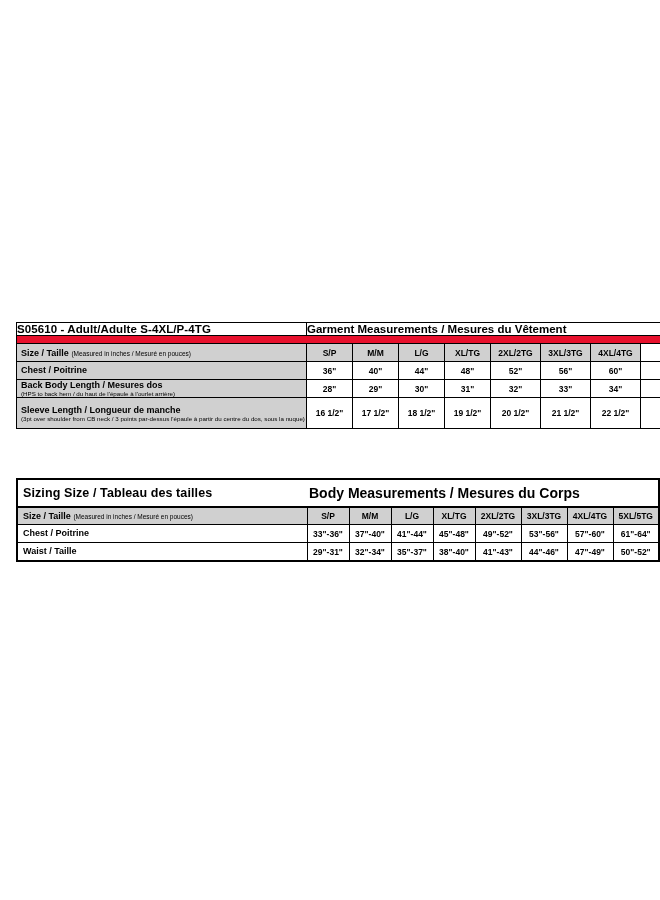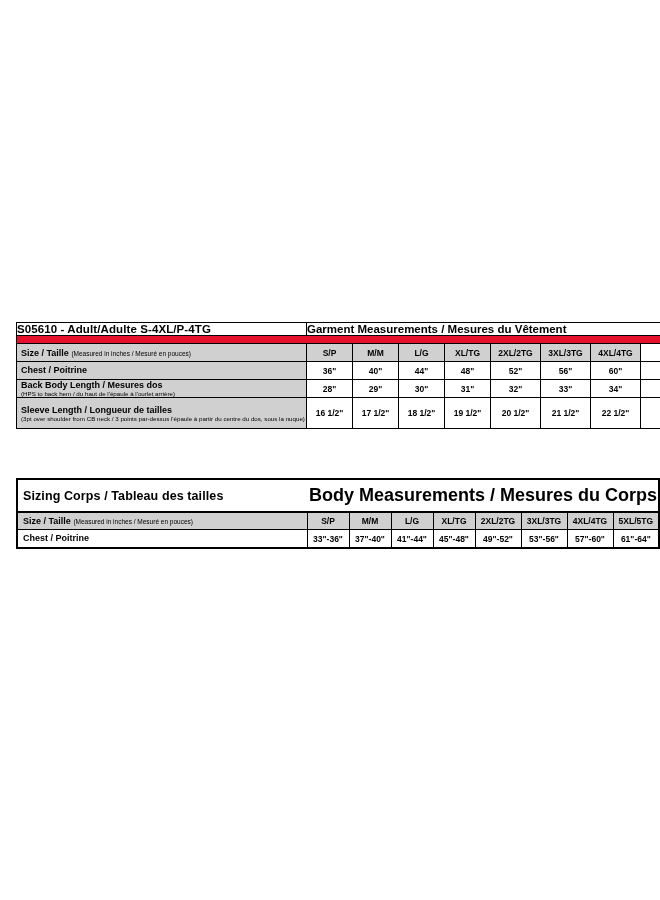--- a/index.html
+++ b/index.html
@@ -123,21 +123,21 @@
     vertical-align: middle;
   }
   .bd .title-row td {
     border-top: none;
     border-left: none;
     border-right: none;
     border-bottom: 2px solid #000;
     background: #fff;
   }
   .bd .title-left { font-size: 12.5px; font-weight: bold; padding: 5px 0 5px 5px; }
-  .bd .title-right { font-size: 18px; font-weight: bold; padding: 5px 0 5px 2px; }
+  .bd .title-right { font-size: 14px; font-weight: bold; padding: 5px 0 5px 2px; }
 
   .bd .hdr td {
     background: #d0d0d0;
     font-size: 8.5px;
     font-weight: bold;
     text-align: center;
     height: 16px;
   }
   .bd .hdr td.lbl {
     text-align: left;
@@ -224,21 +224,21 @@
         <td>30"</td>
         <td>31"</td>
         <td>32"</td>
         <td>33"</td>
         <td>34"</td>
         <td class="blank"></td>
       </tr>
 
       <tr class="row tall">
         <td class="lbl">
-          <span>Sleeve Length / Longueur de tailles</span>
+          <span>Sleeve Length / Longueur de manche</span>
           <span class="sub">(3pt over shoulder from CB neck / 3 points par-dessus l'épaule à partir du centre du dos, sous la nuque)</span>
         </td>
         <td>16 1/2"</td>
         <td>17 1/2"</td>
         <td>18 1/2"</td>
         <td>19 1/2"</td>
         <td>20 1/2"</td>
         <td>21 1/2"</td>
         <td>22 1/2"</td>
         <td class="blank"></td>
@@ -255,21 +255,21 @@
         <col style="width:42px">
         <col style="width:42px">
         <col style="width:42px">
         <col style="width:46px">
         <col style="width:46px">
         <col style="width:46px">
         <col style="width:46px">
       </colgroup>
       <tbody>
           <tr class="title-row">
-        <td class="title-left" colspan="1">Sizing Corps / Tableau des tailles</td>
+        <td class="title-left" colspan="1">Sizing Size / Tableau des tailles</td>
         <td class="title-right" colspan="8">Body Measurements / Mesures du Corps</td>
       </tr>
       <tr class="hdr">
         <td class="lbl">
           <span>Size / Taille</span>
           <span class="sub">(Measured in inches / Mesuré en pouces)</span>
         </td>
         <td>S/P</td>
         <td>M/M</td>
         <td>L/G</td>
@@ -285,17 +285,28 @@
         <td>33"-36"</td>
         <td>37"-40"</td>
         <td>41"-44"</td>
         <td>45"-48"</td>
         <td>49"-52"</td>
         <td>53"-56"</td>
         <td>57"-60"</td>
         <td>61"-64"</td>
       </tr>
 
+      <tr class="row">
+        <td class="lbl">Waist / Taille</td>
+        <td>29"-31"</td>
+        <td>32"-34"</td>
+        <td>35"-37"</td>
+        <td>38"-40"</td>
+        <td>41"-43"</td>
+        <td>44"-46"</td>
+        <td>47"-49"</td>
+        <td>50"-52"</td>
+      </tr>
     </tbody>
       </table>
   </div>
 
 </div>
 
 </body></html>

